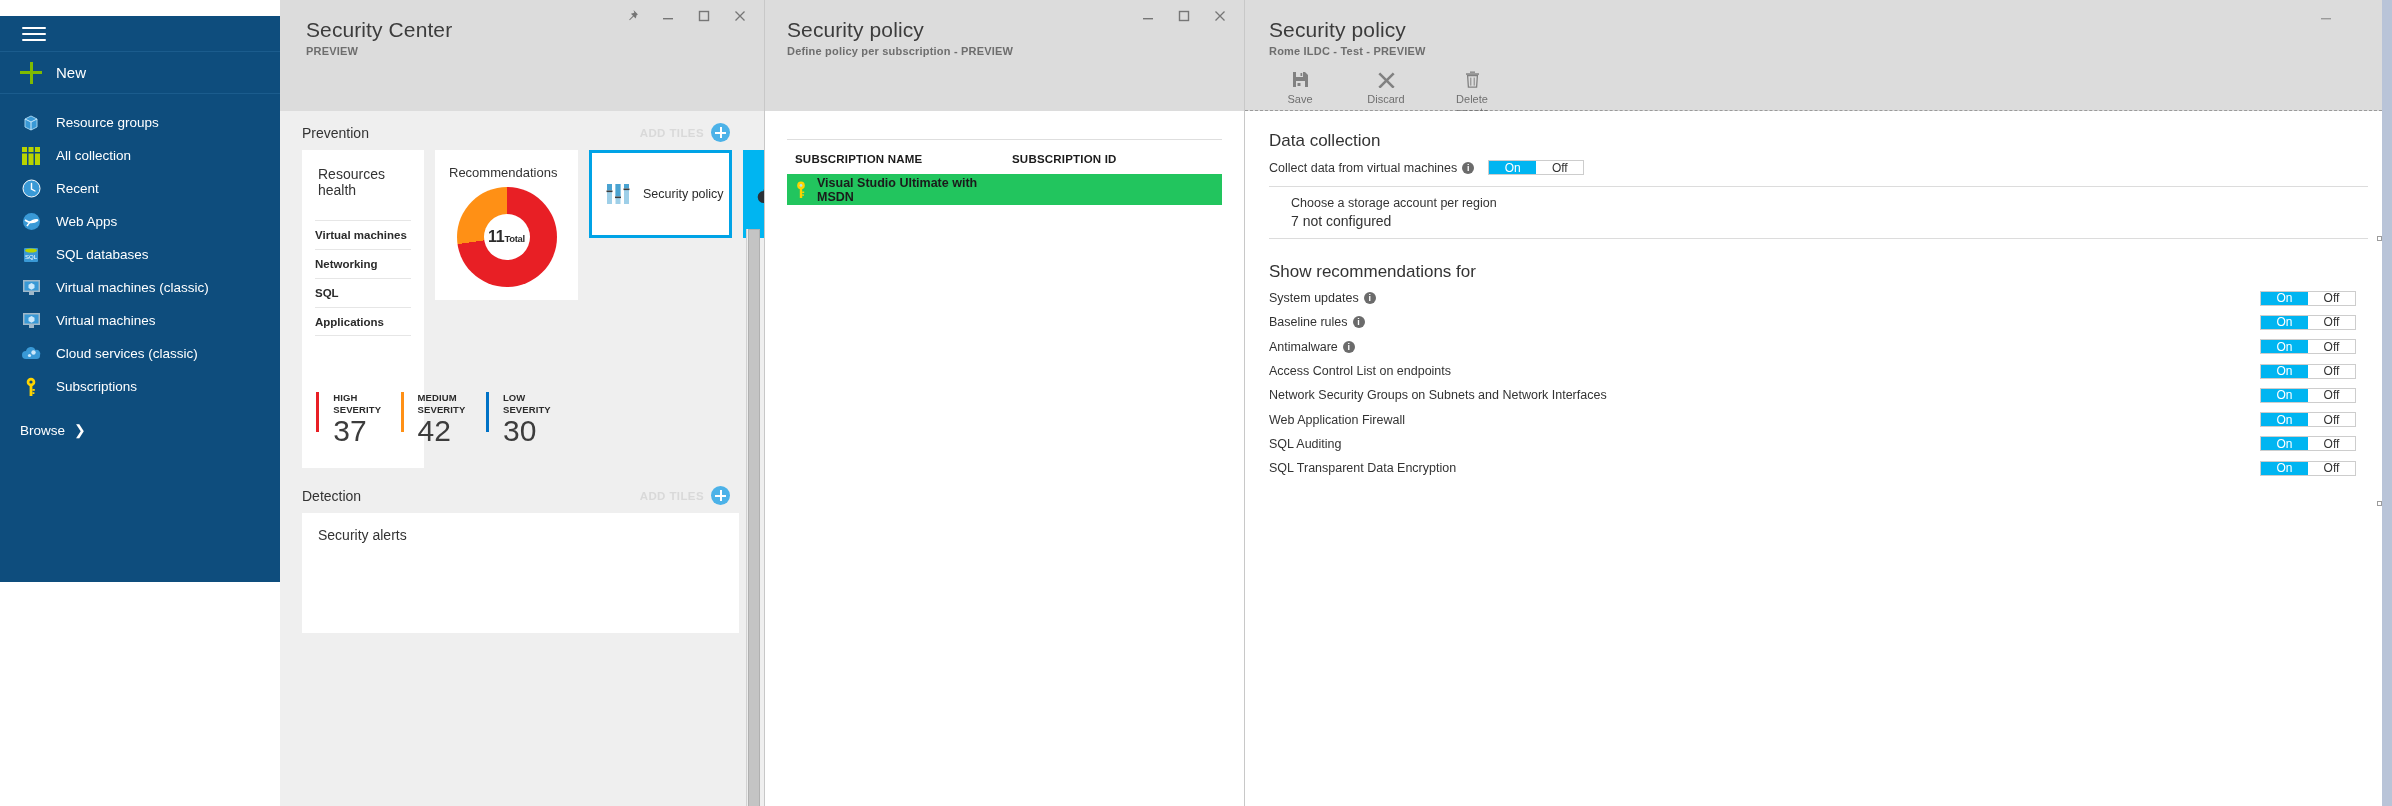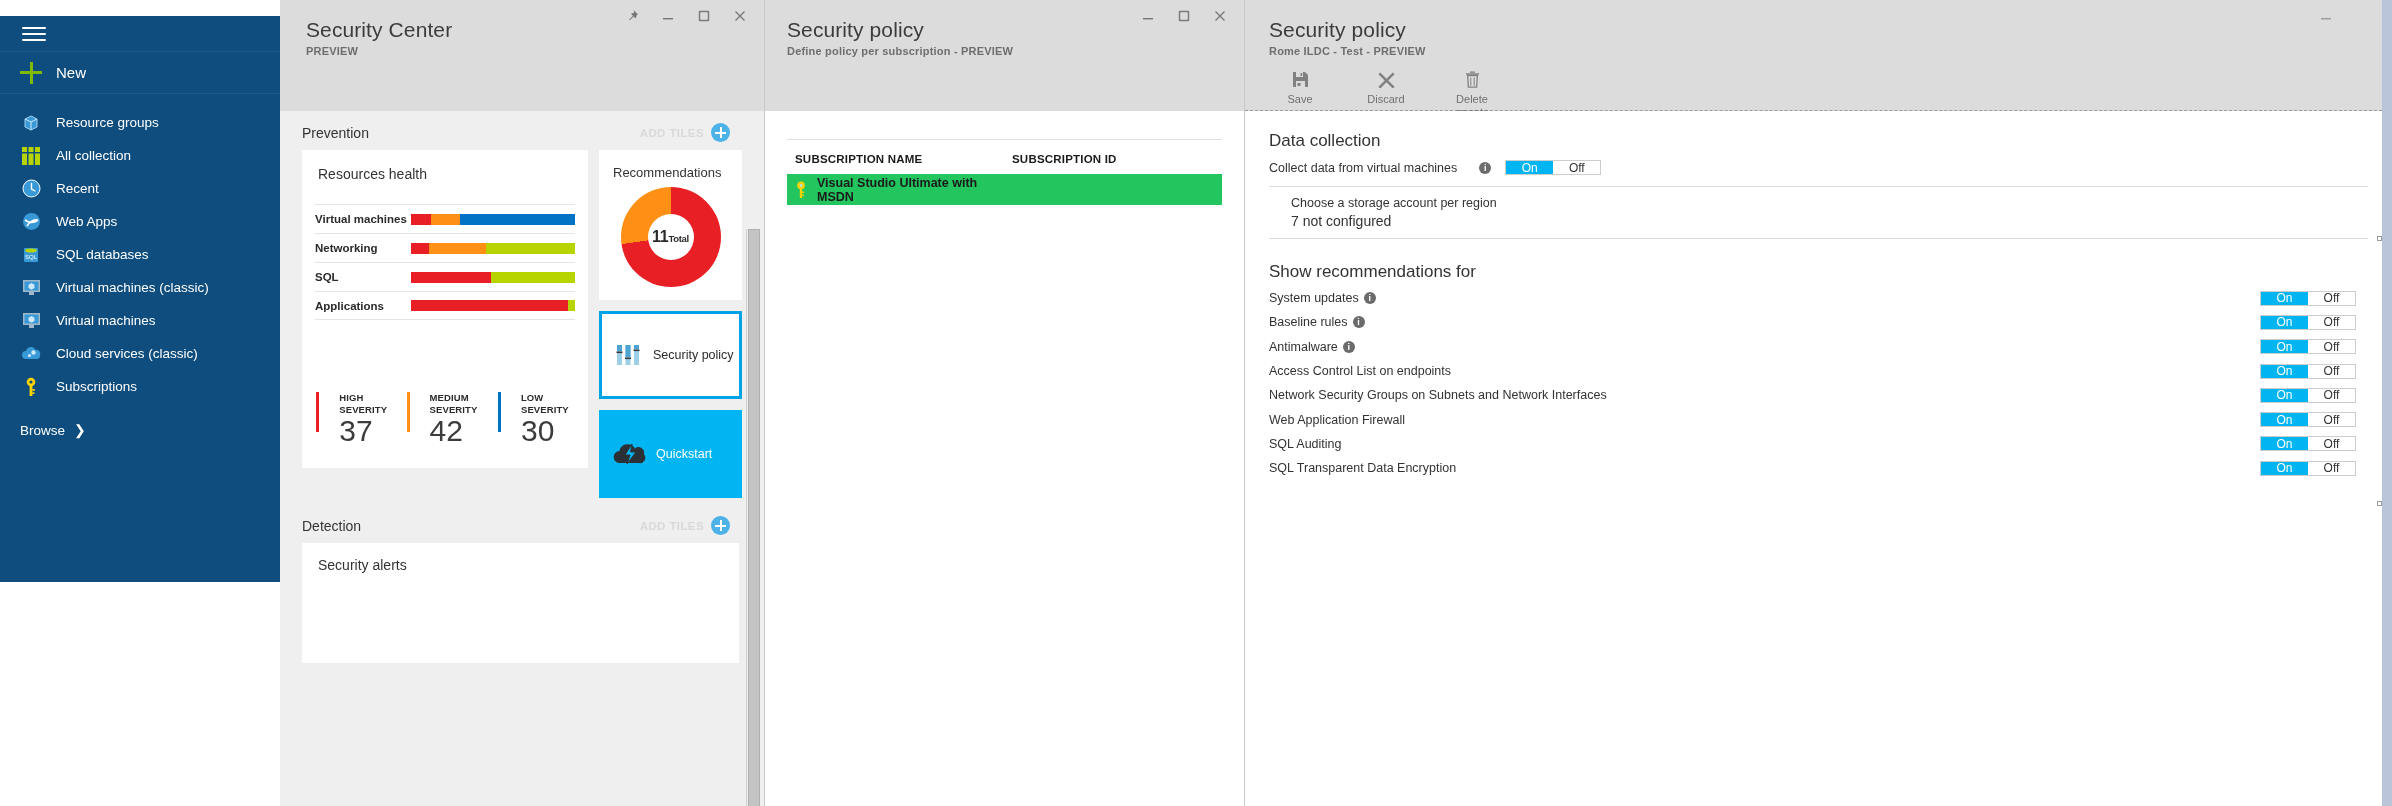--- a/index.html
+++ b/index.html
@@ -85,28 +85,28 @@
   .health-rows { margin-top: 22px; padding: 0 13px; }
   .hrow {
     display: flex; align-items: center; height: 29px;
     border-top: 1px solid #e6e6e6;
   }
   .hrow:last-child { border-bottom: 1px solid #e6e6e6; }
   .hrow-label { width: 96px; font-size: 11.5px; color: #2b2b2b; font-weight: 700; flex: 0 0 96px; }
   .hbar { flex: 1; height: 11px; display: flex; }
   .hseg { height: 100%; }
   .sev-strip { display: flex; position: absolute; bottom: 22px; left: 14px; gap: 0; }
-  .sev { display: flex; gap: 20px; padding-right: 18px; }
+  .sev { display: flex; gap: 14px; padding-right: 18px; }
   .sev-bar { width: 5px; height: 40px; }
   .sev-text { display: flex; flex-direction: column; }
   .sev-label { font-size: 9.5px; color: #2b2b2b; font-weight: 700; letter-spacing: .1px; line-height: 12px; }
   .sev-num { font-size: 30px; color: #3c3c3c; font-weight: 300; line-height: 31px; margin-top: -1px; }
 
   
-  .tile-col { display: flex; flex-direction: column; gap: 11px; }
+  .tile-col { display: flex; gap: 11px; }
   .tile-rec { width: 143px; height: 150px; position: relative; }
   .tile-rec h3 { font-size: 13px; font-weight: 400; color: #333; padding: 15px 0 0 14px; }
   .donut-wrap { position: absolute; top: 37px; left: 0; right: 0; display: flex; justify-content: center; }
   .donut { width: 100px; height: 100px; border-radius: 50%; position: relative; }
   .donut-hole {
     position: absolute; inset: 27px; background: #fff; border-radius: 50%;
     display: flex; align-items: center; justify-content: center;
   }
   .donut-total { font-size: 16px; color: #2b2b2b; font-weight: 600; letter-spacing: -.3px; }
   .donut-total small { font-size: 9.5px; font-weight: 700; }
@@ -155,21 +155,21 @@
   .toolbar { display: flex; gap: 24px; margin-top: 12px; }
   .tb-btn {
     width: 62px; display: flex; flex-direction: column; align-items: center; gap: 4px;
     cursor: pointer;
   }
   .tb-ico { height: 20px; display: flex; align-items: center; justify-content: center; color: #818181; }
   .tb-label { font-size: 11px; color: #6f6f6f; text-align: center; line-height: 13px; }
   .b3-body { background: #fff; height: 694px; padding: 20px 0 0 24px; position: relative; }
   .sec-h { font-size: 17px; color: #333; font-weight: 400; }
   .dc-row { display: flex; align-items: center; margin-top: 9px; }
-  .dc-label { font-size: 12.5px; color: #333; display: flex; align-items: center; gap: 22px; }
+  .dc-label { font-size: 12.5px; color: #333; display: flex; align-items: center; gap: 5px; }
   .info-i {
     width: 12px; height: 12px; border-radius: 50%; background: #6b6b6b; color: #fff;
     font-size: 9px; display: inline-flex; align-items: center; justify-content: center;
     font-weight: 700; font-style: normal;
   }
   .toggle { display: flex; border: 1px solid #cdcdcd; height: 15px; margin-left: 14px; }
   .toggle .opt {
     width: 47px; display: flex; align-items: center; justify-content: center;
     font-size: 12px; color: #333; cursor: pointer; background: #fff;
   }

